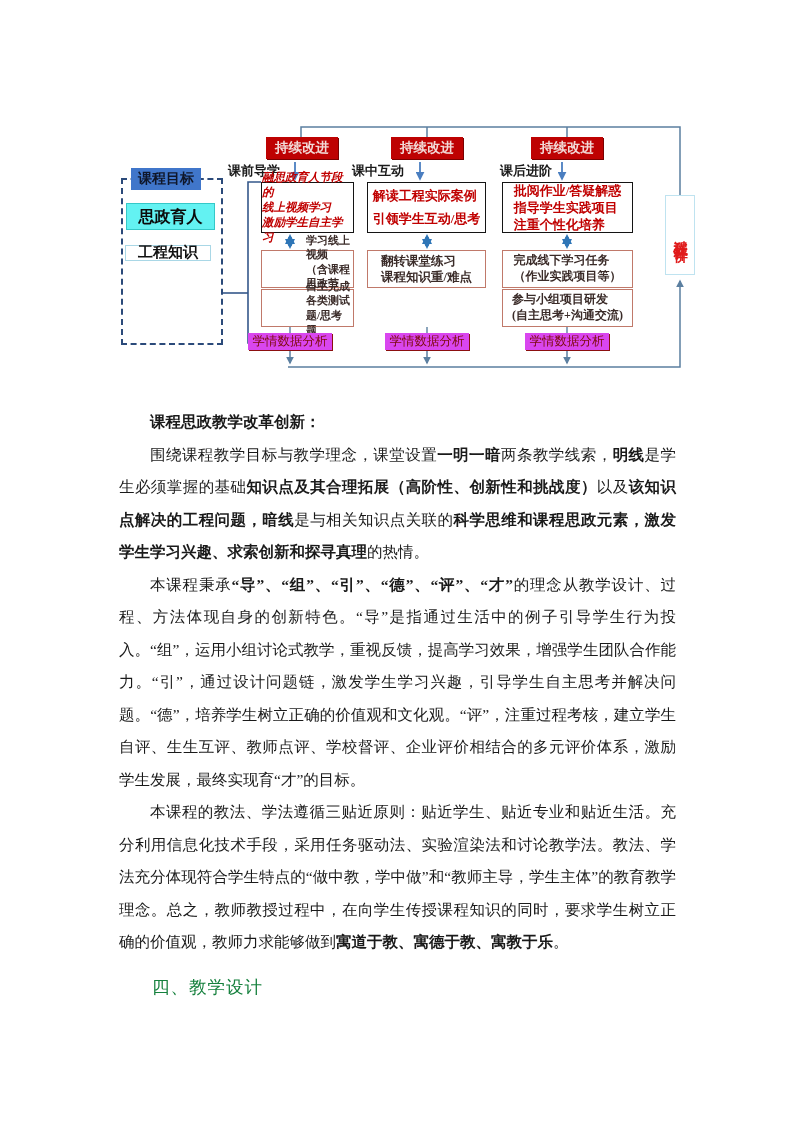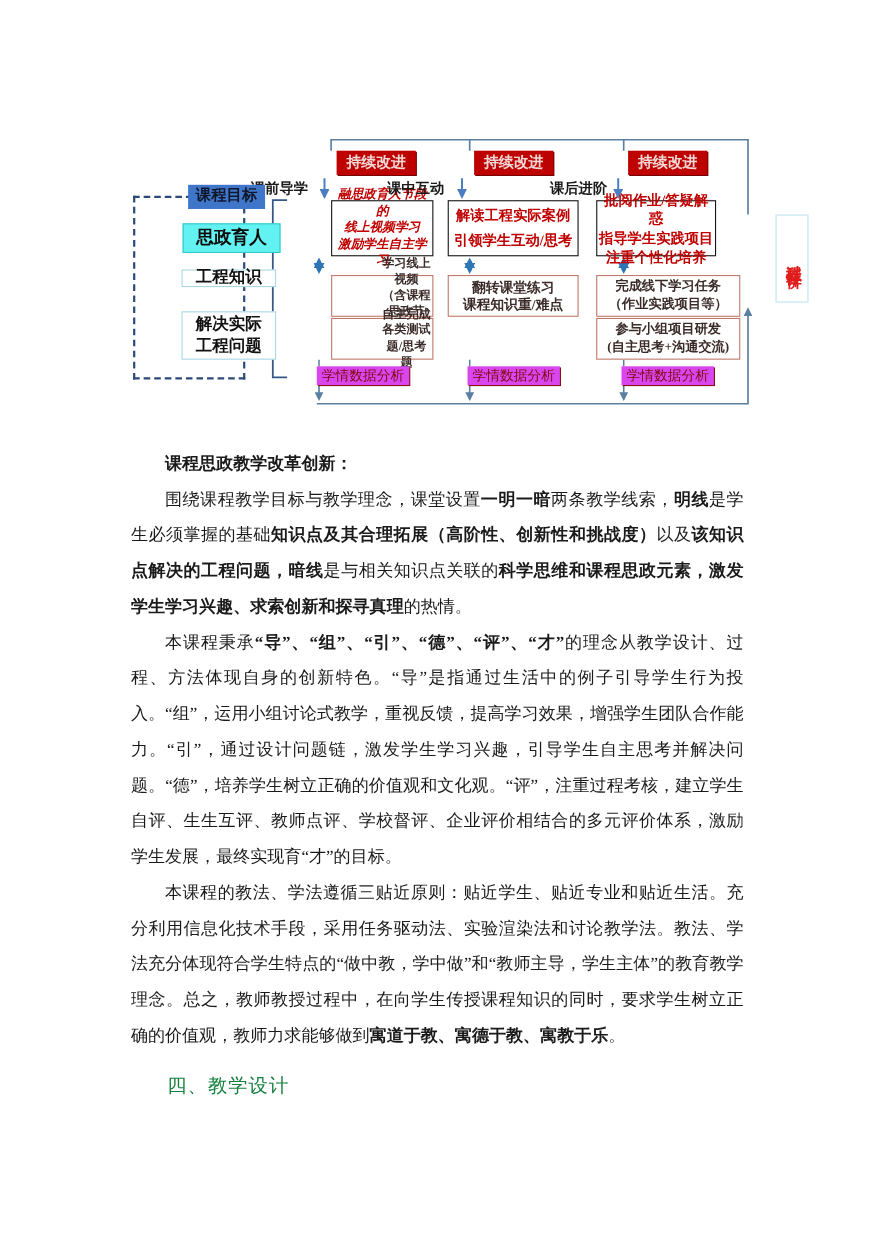--- a/index.html
+++ b/index.html
@@ -5,35 +5,35 @@
   html,body { margin:0; padding:0; background:#888; }
   .page {
     position:relative; width:794px; height:1123px; background:#ffffff;
     margin:0 auto; overflow:hidden;
     font-family:"Liberation Serif","DejaVu Serif",serif;
   }
 
   
   .diagram { position:absolute; left:115px; top:118px; width:600px; height:292px; }
   .diagram svg.lines { position:absolute; left:0; top:0; width:600px; height:292px; }
-  .dbox { position:absolute; box-sizing:border-box; white-space:pre-line; text-align:center;
-          display:flex; align-items:center; justify-content:center; line-height:1.32;margin-left:40px; }
+  .dbox { position:absolute; box-sizing:border-box; white-space:pre-line; 
+          display:flex; align-items:center; justify-content:center; line-height:1.32; }
 
   .improve-banner { background:#be0202; color:#f2d9d6; font-weight:bold; font-size:13.5px;
           width:72px; height:22px; top:19px; box-shadow:1px 1px 0 #7a0000; }
   .ib1 { left:151px; } .ib2 { left:276px; } .ib3 { left:416px; }
 
   .phase-label { position:absolute; top:44px; font-size:13px; font-weight:bold; color:#1a1a1a; }
   .pl1 { left:113px; } .pl2 { left:237px; } .pl3 { left:385px; }
 
   .teacher-box { border:1.9px solid #141414; background:#fff; color:#c00000; font-weight:bold;
           top:64px; height:51px; }
   .tb1 { left:146px; width:93px; font-size:11.5px;font-style:italic; }
   .tb2 { left:252px; width:119px; font-size:13px; line-height:1.75; }
-  .tb3 { left:387px; width:109px; font-size:13px; }
+  .tb3 { left:387px; width:131px; font-size:13px; }
 
   .warm-box { border:1.6px solid #c0796a; background:#fff; color:#3a2b28; font-weight:bold; }
   .row2 { top:132px; height:38px; } .row3 { top:171px; height:38px; }
   .wc1 { left:146px; width:93px; font-size:11px;padding-left:44px; }
   .wc2 { left:252px; width:119px; font-size:12.5px; }
   .wc3 { left:387px; width:131px; font-size:12px; }
 
   .data-banner { background:#d946ef; color:#7d0b0b; font-weight:normal; font-size:12.5px;
           width:84px; height:17px; top:215px; box-shadow:1px 1px 0 #8c0f0f; }
   .db1 { left:133px; } .db2 { left:270px; } .db3 { left:410px; }
@@ -106,22 +106,20 @@
       <path d="M173,249 L565,249 L565,163" fill="none" stroke="#5b7fa0" stroke-width="1.5" marker-end="url(#arrGray)"></path>
 
       <path d="M146,64 L133,64 L133,225 L146,225" fill="none" stroke="#35588a" stroke-width="1.6"></path>
       <line x1="108" y1="175" x2="133" y2="175" stroke="#35588a" stroke-width="1.6"></line>
     </svg>
 
     <div class="goal-dashed"></div>
     <div class="dbox goal-header">课程目标</div>
     <div class="dbox cyan-box">思政育人</div>
     <div class="dbox pale-box pale1">工程知识</div>
-    <div class="dbox pale-box pale2">解决实际
-工程问题</div>
 
     <div class="dbox improve-banner ib1">持续改进</div>
     <div class="phase-label pl1">课前导学</div>
     <div class="dbox teacher-box tb1">融思政育人节段的
 线上视频学习
 激励学生自主学习</div>
     <div class="dbox warm-box row2 wc1">学习线上视频
 （含课程思政节段）</div>
     <div class="dbox warm-box row3 wc1">自主完成各类测试
 题/思考题</div>

